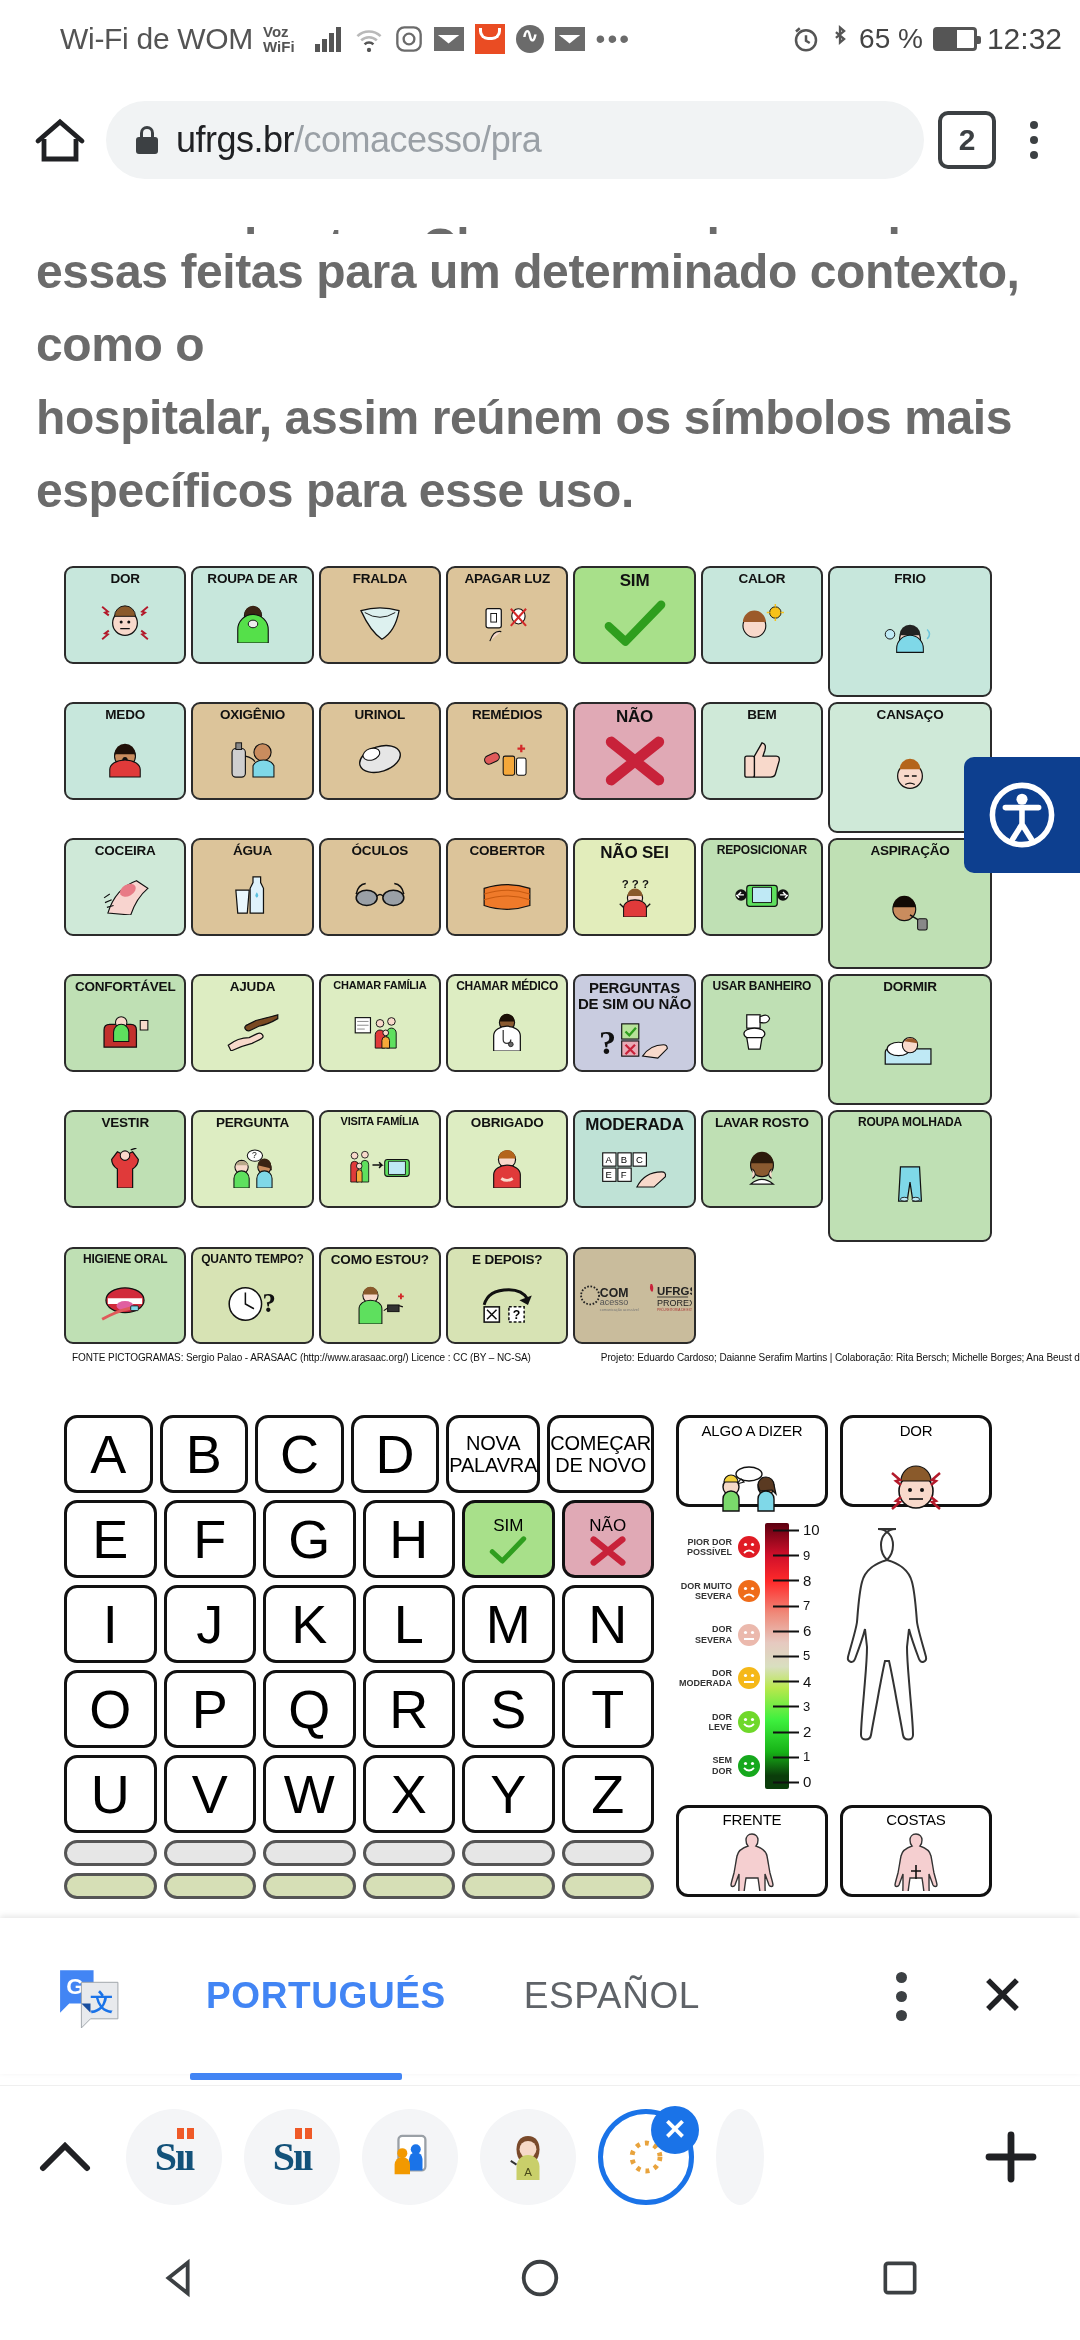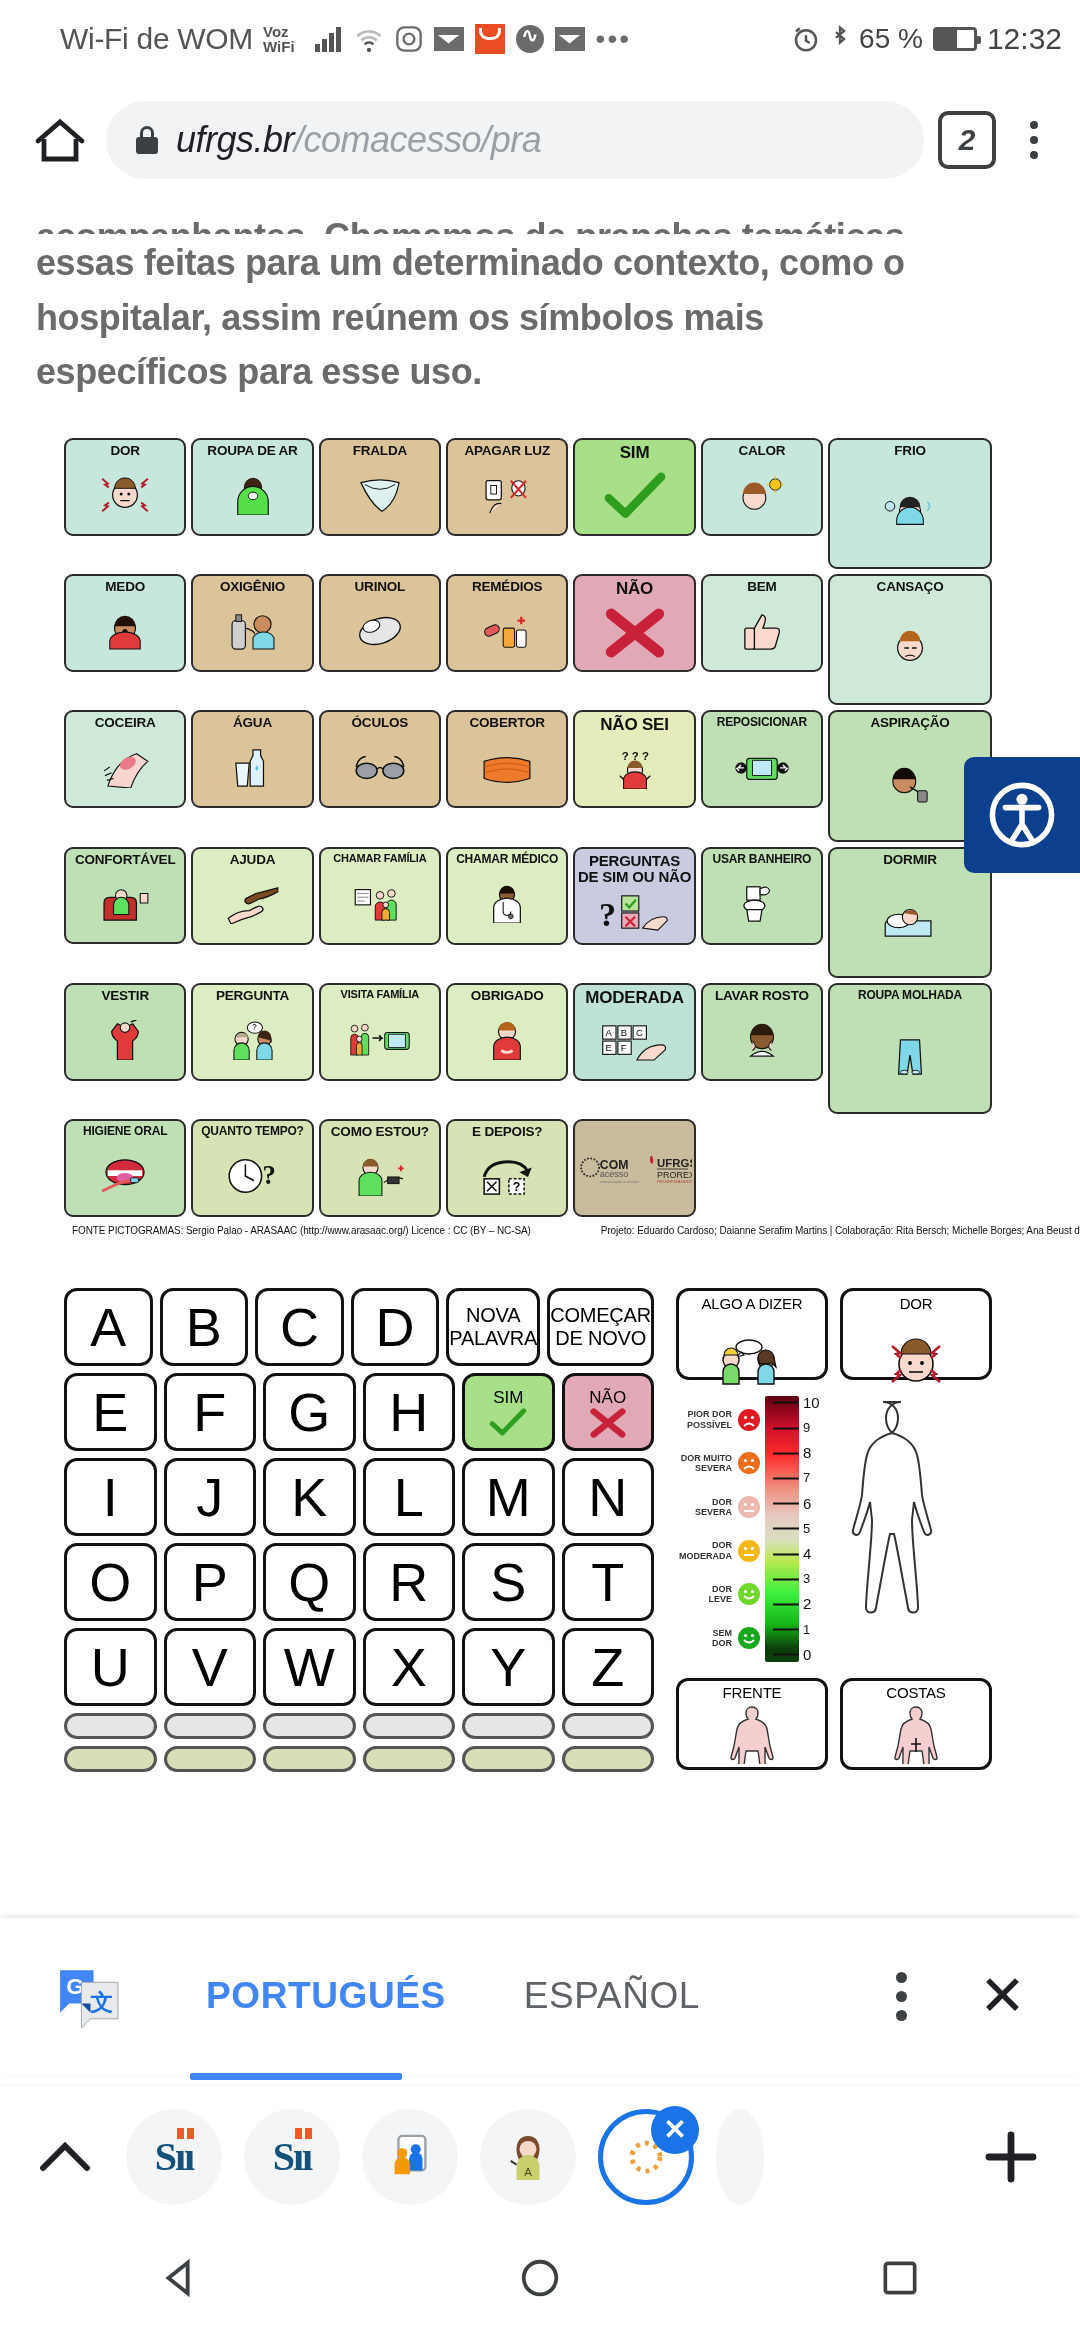--- a/index.html
+++ b/index.html
@@ -40,21 +40,21 @@
   .msgr{ width:28px;height:28px;border-radius:50%;background:#6b6b6b; position:relative;}
   .msgr::after{content:"\223F"; position:absolute; color:#fff; font-size:20px; left:6px; top:-2px; font-weight:700;}
   .dots3{ letter-spacing:2px; color:#6b6b6b; font-size:28px; line-height:10px;}
   .batt{ width:44px;height:24px;border:3px solid #555;border-radius:4px; position:relative; display:flex; align-items:center;}
   .batt::after{content:"";position:absolute;right:-7px;top:6px;width:4px;height:8px;background:#555;border-radius:0 2px 2px 0;}
   .batt i{ height:100%; width:55%; background:#555; display:block;}
 
   
   .chrome{
     height:124px; width:1080px; background:#fff;
-    display:flex; align-items:center; gap:0; padding:0 22px;font-style:italic;
+    display:flex; align-items:center; gap:0; padding:0 22px;
   }
   .home-btn{ width:76px;height:76px; display:flex;align-items:center;justify-content:center; flex:0 0 auto;}
   .omnibox{
     flex:1 1 auto; height:78px; background:#f1f3f4; border-radius:39px;
     display:flex; align-items:center; padding:0 30px; gap:18px; overflow:hidden;
     margin:0 8px;
   }
   .lock{ width:22px;height:28px; position:relative; flex:0 0 auto;}
   .lock i{ position:absolute; bottom:0; width:22px;height:17px;background:#3c4043;border-radius:3px;}
   .lock b{ position:absolute; top:0; left:4px; width:14px;height:14px;border:3.5px solid #3c4043;border-bottom:0;border-radius:7px 7px 0 0;}
@@ -69,21 +69,21 @@
   .kebab span{width:8px;height:8px;border-radius:50%;background:#3c4043;display:block;}
 
   
   .viewport{
     position:absolute; top:202px; left:0; width:1080px; height:1716px;
     background:#fff; overflow:hidden;
   }
   .page{ position:absolute; left:28px; top:0; width:1000px; background:#fff;}
   .paratext{
     font-family:"Liberation Sans", sans-serif;
-    font-weight:700; font-size:36px; line-height:1.52; color:#6b6b6b;
+    font-weight:700; font-size:48px; line-height:1.52; color:#6b6b6b;
     padding:8px 8px 0 8px; letter-spacing:-.4px;
   }
   .paratext .clip{ display:block; height:24px; overflow:hidden; margin-bottom:2px;}
 
   
   .board{ margin:38px 36px 0 36px; }
   .grid6{ display:grid; grid-template-columns:repeat(6,1fr) 1.34fr; gap:5px; }
   .cell{
     border:2px solid #2b2b2b; border-radius:9px;
     aspect-ratio:1/0.80;
@@ -129,21 +129,21 @@
     display:flex;flex-direction:column;align-items:center;padding-top:4px;gap:26px;}
   .wcard .ct{ font-size:15px; color:#000; letter-spacing:-.2px; white-space:nowrap;}
   .wcard .cart{flex:1;display:flex;align-items:center;justify-content:center;}
 
   .painrow{ display:flex; gap:10px; margin-top:16px; align-items:flex-start;}
   .painscale{ display:flex; gap:4px;}
   .pslabels{ display:flex;flex-direction:column; justify-content:space-between; height:266px; padding:2px 0;}
   .psl{ display:flex; align-items:center; gap:5px; height:44px;}
   .psl .t{ font-size:9px; font-weight:700; color:#333; text-align:right; width:56px; line-height:1.15;}
   .psl .face{ width:24px;height:24px;border-radius:50%; position:relative;}
-  .psbar{ width:34px; height:266px; border-radius:2px;
+  .psbar{ width:24px; height:266px; border-radius:2px;
     background:linear-gradient(to top,#0b3d0b 0%,#0b3d0b 5%,#17b317 14%,#3ef03e 26%,#b9e84d 38%,#d9dfc0 46%,#e6c9c0 55%,#ef8a7a 66%,#ff2a2a 78%,#cf0f2a 88%,#5c0010 100%);
     position:relative;padding-left:21px;}
   .pnum{ position:absolute; left:38px; transform:translateY(-50%); font-size:13px; color:#111;}
   .pnum::before{ content:""; position:absolute; left:-30px; top:50%; width:26px; height:2px; background:#111;}
   .pnum.lg{ font-size:15px;}
   .bodyfig{ flex:1; display:flex; align-items:flex-start; justify-content:center;}
 
   .fcrow{ display:flex; gap:12px; margin-top:14px;}
   .fc{ border:3px solid #111;border-radius:12px;background:#fff;flex:1;height:92px;
     display:flex;flex-direction:column;align-items:center;padding-top:3px;}

